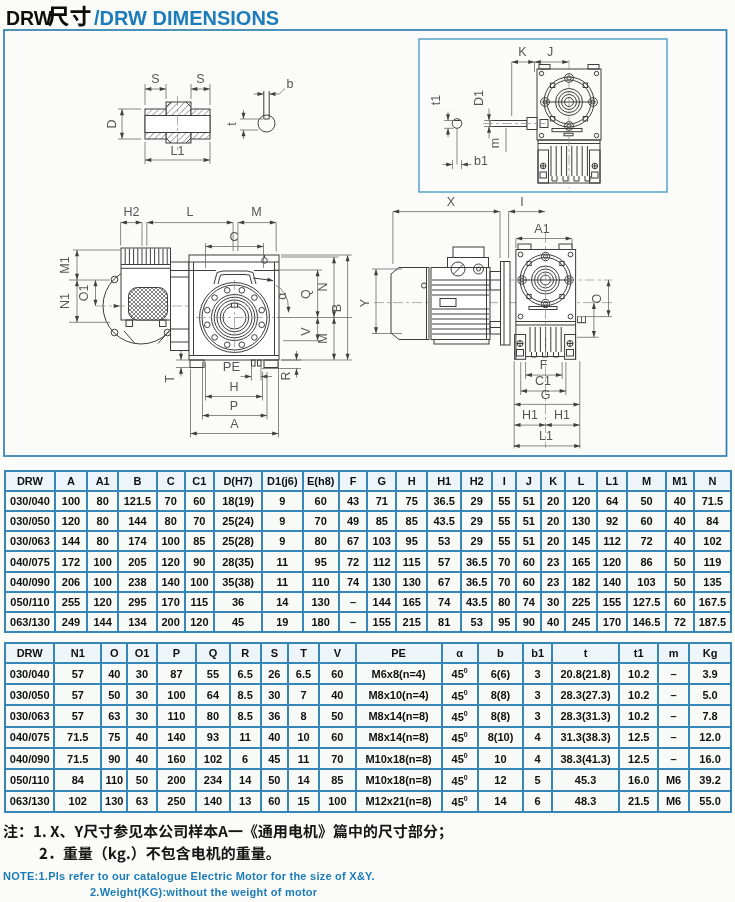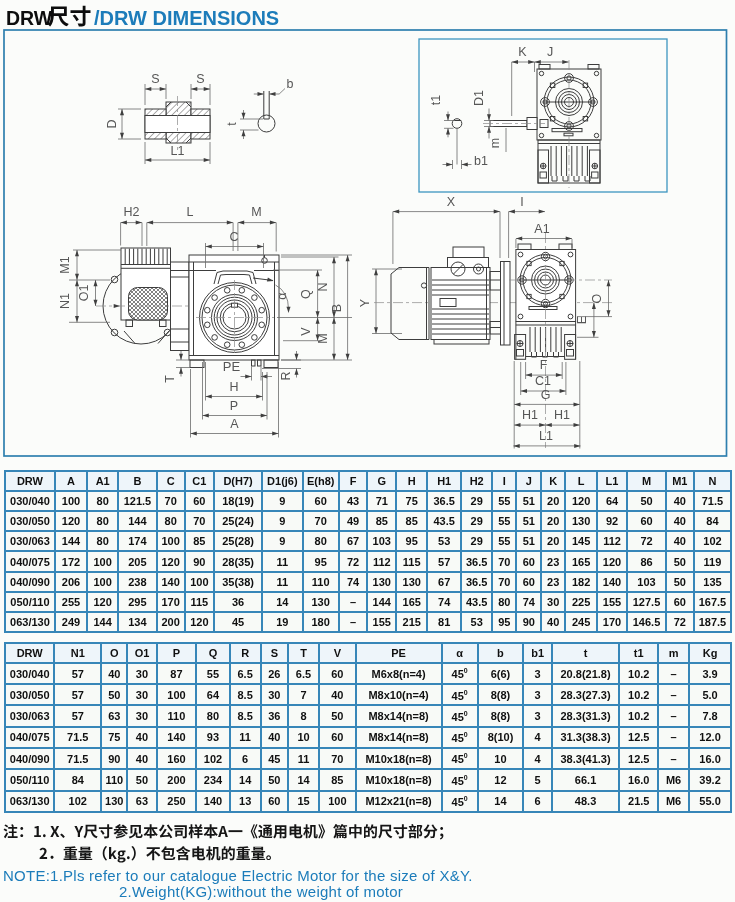--- a/index.html
+++ b/index.html
@@ -6,21 +6,21 @@
   .dl{stroke:#6b6b6b;stroke-width:0.8;fill:none}
   .el{stroke:#6b6b6b;stroke-width:0.8;fill:none}
   .cl{stroke:#8a8a8a;stroke-width:0.7;fill:none;stroke-dasharray:10 3 3 3}
   .ah{fill:#3f3f3f;stroke:none}
   .dt{fill:#565656;font-family:"Liberation Sans",sans-serif}
   .dt-table{position:absolute;left:4px;border-collapse:collapse;table-layout:fixed;background:#f8faf7}
   .dt-table td{border:2px solid #3786b8;font-weight:bold;font-size:11px;text-align:center;padding:0;color:#101010;overflow:hidden;white-space:nowrap}
   .dt-table tr.hd td{background:#eef5fa;font-size:11px}
   .dt-table sup{font-size:7px;vertical-align:super}
   .note-black{position:absolute;left:3px;top:818px}
-  .note-blue{position:absolute;left:3px;top:868px;color:#1c7cba;font-weight:normal;font-size:15px;line-height:16px;letter-spacing:0.25px}
+  .note-blue{position:absolute;left:3px;top:868px;color:#1c7cba;font-weight:bold;font-size:11px;line-height:16px;letter-spacing:0.25px}
 </style></head><body>
 
 <svg width="320" height="34" style="position:absolute;left:5px;top:0px">
     <text x="1" y="24.5" font-size="19.5" font-weight="bold" fill="#0d0d0d">DRW</text>
     <g fill="#0d0d0d">
       <path transform="translate(42.5,24.5)" d="M3.5 -18.0V-11.4C3.5 -7.9 3.3 -3.0 0.5 0.2C1.1 0.5 2.3 1.5 2.7 2.1C5.2 -0.7 6.0 -5.0 6.3 -8.6H11.0C12.4 -3.4 14.8 0.1 19.5 1.8C19.9 1.1 20.7 -0.1 21.3 -0.6C17.2 -1.9 14.9 -4.7 13.7 -8.6H19.3V-18.0ZM6.4 -15.4H16.5V-11.2H6.4V-11.4Z"></path>
       <path transform="translate(64.5,24.5)" d="M3.1 -8.7C4.6 -7.1 6.3 -4.8 6.9 -3.3L9.3 -4.8C8.6 -6.4 6.9 -8.5 5.4 -10.1ZM13.2 -18.7V-14.3H1.0V-11.6H13.2V-1.5C13.2 -1.0 13.0 -0.8 12.5 -0.8C11.9 -0.8 10.0 -0.8 8.1 -0.9C8.6 -0.1 9.2 1.2 9.3 2.0C11.7 2.0 13.4 1.9 14.5 1.5C15.6 1.1 16.0 0.3 16.0 -1.5V-11.6H21.0V-14.3H16.0V-18.7Z"></path>
     </g>
     <text x="89" y="24.5" font-size="20" font-weight="bold" fill="#1c7cba">/DRW DIMENSIONS</text>
   </svg>
@@ -915,21 +915,21 @@
 <td>200</td>
 <td>234</td>
 <td>14</td>
 <td>50</td>
 <td>14</td>
 <td>85</td>
 <td>M10x18(n=8)</td>
 <td>45<sup>0</sup></td>
 <td>12</td>
 <td>5</td>
-<td>66.1</td>
+<td>45.3</td>
 <td>16.0</td>
 <td>M6</td>
 <td>39.2</td>
 </tr>
 <tr style="height:21.3px">
 <td>063/130</td>
 <td>102</td>
 <td>130</td>
 <td>63</td>
 <td>250</td>
@@ -1000,12 +1000,12 @@
       <path transform="translate(172.7,41.0)" d="M6.0 -8.5C6.5 -8.1 7.2 -7.5 7.6 -7.1H2.8V-5.5H9.2C8.8 -5.0 8.4 -4.5 7.9 -4.0H2.4V1.3H4.2V0.8H10.6V1.3H12.5V-4.0H10.2C10.9 -4.8 11.6 -5.7 12.2 -6.6L10.9 -7.2L10.6 -7.1H8.1L9.1 -7.8C8.7 -8.3 7.9 -9.0 7.2 -9.4ZM4.2 -0.8V-2.4H10.6V-0.8ZM7.3 -12.9C5.8 -10.8 3.0 -9.3 0.3 -8.4C0.8 -8.0 1.3 -7.3 1.5 -6.8C3.8 -7.6 5.9 -8.8 7.6 -10.5C9.1 -8.9 11.3 -7.6 13.5 -6.9C13.8 -7.4 14.3 -8.1 14.7 -8.5C12.4 -9.1 10.0 -10.2 8.6 -11.6L9.0 -12.0Z"></path>
       <path transform="translate(187.7,41.0)" d="M6.4 -5.7V-4.3H3.5V-5.7ZM8.4 -5.7H11.3V-4.3H8.4ZM6.4 -7.4H3.5V-8.8H6.4ZM8.4 -7.4V-8.8H11.3V-7.4ZM1.7 -10.6V-1.7H3.5V-2.5H6.4V-1.8C6.4 0.6 7.0 1.2 9.1 1.2C9.6 1.2 11.5 1.2 12.0 1.2C13.8 1.2 14.4 0.3 14.6 -2.1C14.2 -2.2 13.6 -2.4 13.1 -2.6V-10.6H8.4V-12.7H6.4V-10.6ZM12.8 -2.5C12.7 -1.0 12.5 -0.6 11.8 -0.6C11.4 -0.6 9.7 -0.6 9.3 -0.6C8.5 -0.6 8.4 -0.8 8.4 -1.7V-2.5Z"></path>
       <path transform="translate(202.7,41.0)" d="M7.3 -11.9V-7.0C7.3 -4.8 7.1 -1.8 5.1 0.2C5.5 0.4 6.3 1.0 6.5 1.3C8.7 -0.9 9.1 -4.5 9.1 -7.0V-10.2H10.9V-1.2C10.9 0.1 11.1 0.5 11.3 0.8C11.6 1.1 12.0 1.2 12.4 1.2C12.6 1.2 13.0 1.2 13.2 1.2C13.6 1.2 13.9 1.1 14.2 0.9C14.4 0.7 14.6 0.4 14.7 -0.0C14.7 -0.4 14.8 -1.5 14.8 -2.3C14.4 -2.5 13.9 -2.8 13.5 -3.0C13.5 -2.1 13.5 -1.4 13.5 -1.1C13.5 -0.8 13.4 -0.6 13.4 -0.6C13.3 -0.5 13.3 -0.5 13.2 -0.5C13.1 -0.5 13.0 -0.5 12.9 -0.5C12.9 -0.5 12.8 -0.5 12.8 -0.6C12.7 -0.6 12.7 -0.8 12.7 -1.2V-11.9ZM2.9 -12.8V-9.6H0.7V-7.9H2.7C2.2 -6.1 1.3 -4.1 0.3 -2.9C0.6 -2.5 1.0 -1.7 1.2 -1.2C1.8 -2.1 2.4 -3.3 2.9 -4.7V1.3H4.6V-5.0C5.1 -4.3 5.5 -3.6 5.7 -3.1L6.8 -4.5C6.5 -4.9 5.1 -6.5 4.6 -7.0V-7.9H6.6V-9.6H4.6V-12.8Z"></path>
       <path transform="translate(217.7,41.0)" d="M8.0 -6.1C8.8 -5.0 9.7 -3.5 10.1 -2.6L11.7 -3.5C11.2 -4.4 10.2 -5.8 9.4 -6.9ZM8.8 -12.7C8.3 -10.9 7.6 -9.1 6.8 -7.8V-10.3H4.4C4.7 -10.9 5.0 -11.7 5.2 -12.5L3.2 -12.8C3.2 -12.0 3.0 -11.1 2.8 -10.3H1.1V0.9H2.7V-0.2H6.8V-7.3C7.2 -7.0 7.7 -6.6 7.9 -6.4C8.4 -7.0 8.8 -7.9 9.2 -8.8H12.5C12.3 -3.5 12.1 -1.2 11.7 -0.7C11.5 -0.5 11.3 -0.5 11.0 -0.5C10.6 -0.5 9.7 -0.5 8.8 -0.6C9.1 -0.1 9.3 0.7 9.3 1.2C10.2 1.2 11.1 1.2 11.7 1.2C12.3 1.1 12.8 0.9 13.2 0.3C13.8 -0.5 13.9 -2.9 14.1 -9.6C14.2 -9.8 14.2 -10.4 14.2 -10.4H9.9C10.1 -11.1 10.3 -11.7 10.5 -12.3ZM2.7 -8.7H5.1V-6.3H2.7ZM2.7 -1.8V-4.7H5.1V-1.8Z"></path>
       <path transform="translate(232.7,41.0)" d="M2.3 -8.1V-3.3H6.5V-2.7H1.8V-1.3H6.5V-0.5H0.7V0.9H14.4V-0.5H8.3V-1.3H13.4V-2.7H8.3V-3.3H12.8V-8.1H8.3V-8.7H14.2V-10.1H8.3V-10.8C10.0 -11.0 11.5 -11.1 12.9 -11.3L12.0 -12.7C9.5 -12.3 5.4 -12.1 1.9 -12.0C2.1 -11.6 2.2 -11.0 2.3 -10.6C3.6 -10.6 5.1 -10.7 6.5 -10.7V-10.1H0.8V-8.7H6.5V-8.1ZM4.0 -5.2H6.5V-4.5H4.0ZM8.3 -5.2H11.0V-4.5H8.3ZM4.0 -6.9H6.5V-6.3H4.0ZM8.3 -6.9H11.0V-6.3H8.3Z"></path>
       <path transform="translate(247.7,41.0)" d="M4.3 -10.0H10.6V-9.5H4.3ZM4.3 -11.4H10.6V-10.9H4.3ZM2.6 -12.3V-8.6H12.4V-12.3ZM0.7 -8.1V-6.8H14.4V-8.1ZM4.0 -4.0H6.6V-3.5H4.0ZM8.4 -4.0H11.0V-3.5H8.4ZM4.0 -5.4H6.6V-4.9H4.0ZM8.4 -5.4H11.0V-4.9H8.4ZM0.7 -0.3V1.0H14.4V-0.3H8.4V-0.9H13.0V-2.0H8.4V-2.5H12.8V-6.4H2.3V-2.5H6.6V-2.0H2.0V-0.9H6.6V-0.3Z"></path>
       <path transform="translate(262.7,41.0)" d="M2.9 -3.7C1.6 -3.7 0.5 -2.6 0.5 -1.3C0.5 0.0 1.6 1.1 2.9 1.1C4.2 1.1 5.3 0.0 5.3 -1.3C5.3 -2.6 4.2 -3.7 2.9 -3.7ZM2.9 0.1C2.2 0.1 1.6 -0.5 1.6 -1.3C1.6 -2.0 2.2 -2.6 2.9 -2.6C3.6 -2.6 4.2 -2.0 4.2 -1.3C4.2 -0.5 3.6 0.1 2.9 0.1Z"></path>
     </g>
   </svg>
 
-<div class="note-blue">NOTE:1.Pls refer to our catalogue Electric Motor for the size of X&amp;Y.<br><span style="margin-left:116px">2.Weight(KG):without the weight of motor</span></div>
+<div class="note-blue">NOTE:1.Pls refer to our catalogue Electric Motor for the size of X&amp;Y.<br><span style="margin-left:87px">2.Weight(KG):without the weight of motor</span></div>
 </body></html>

